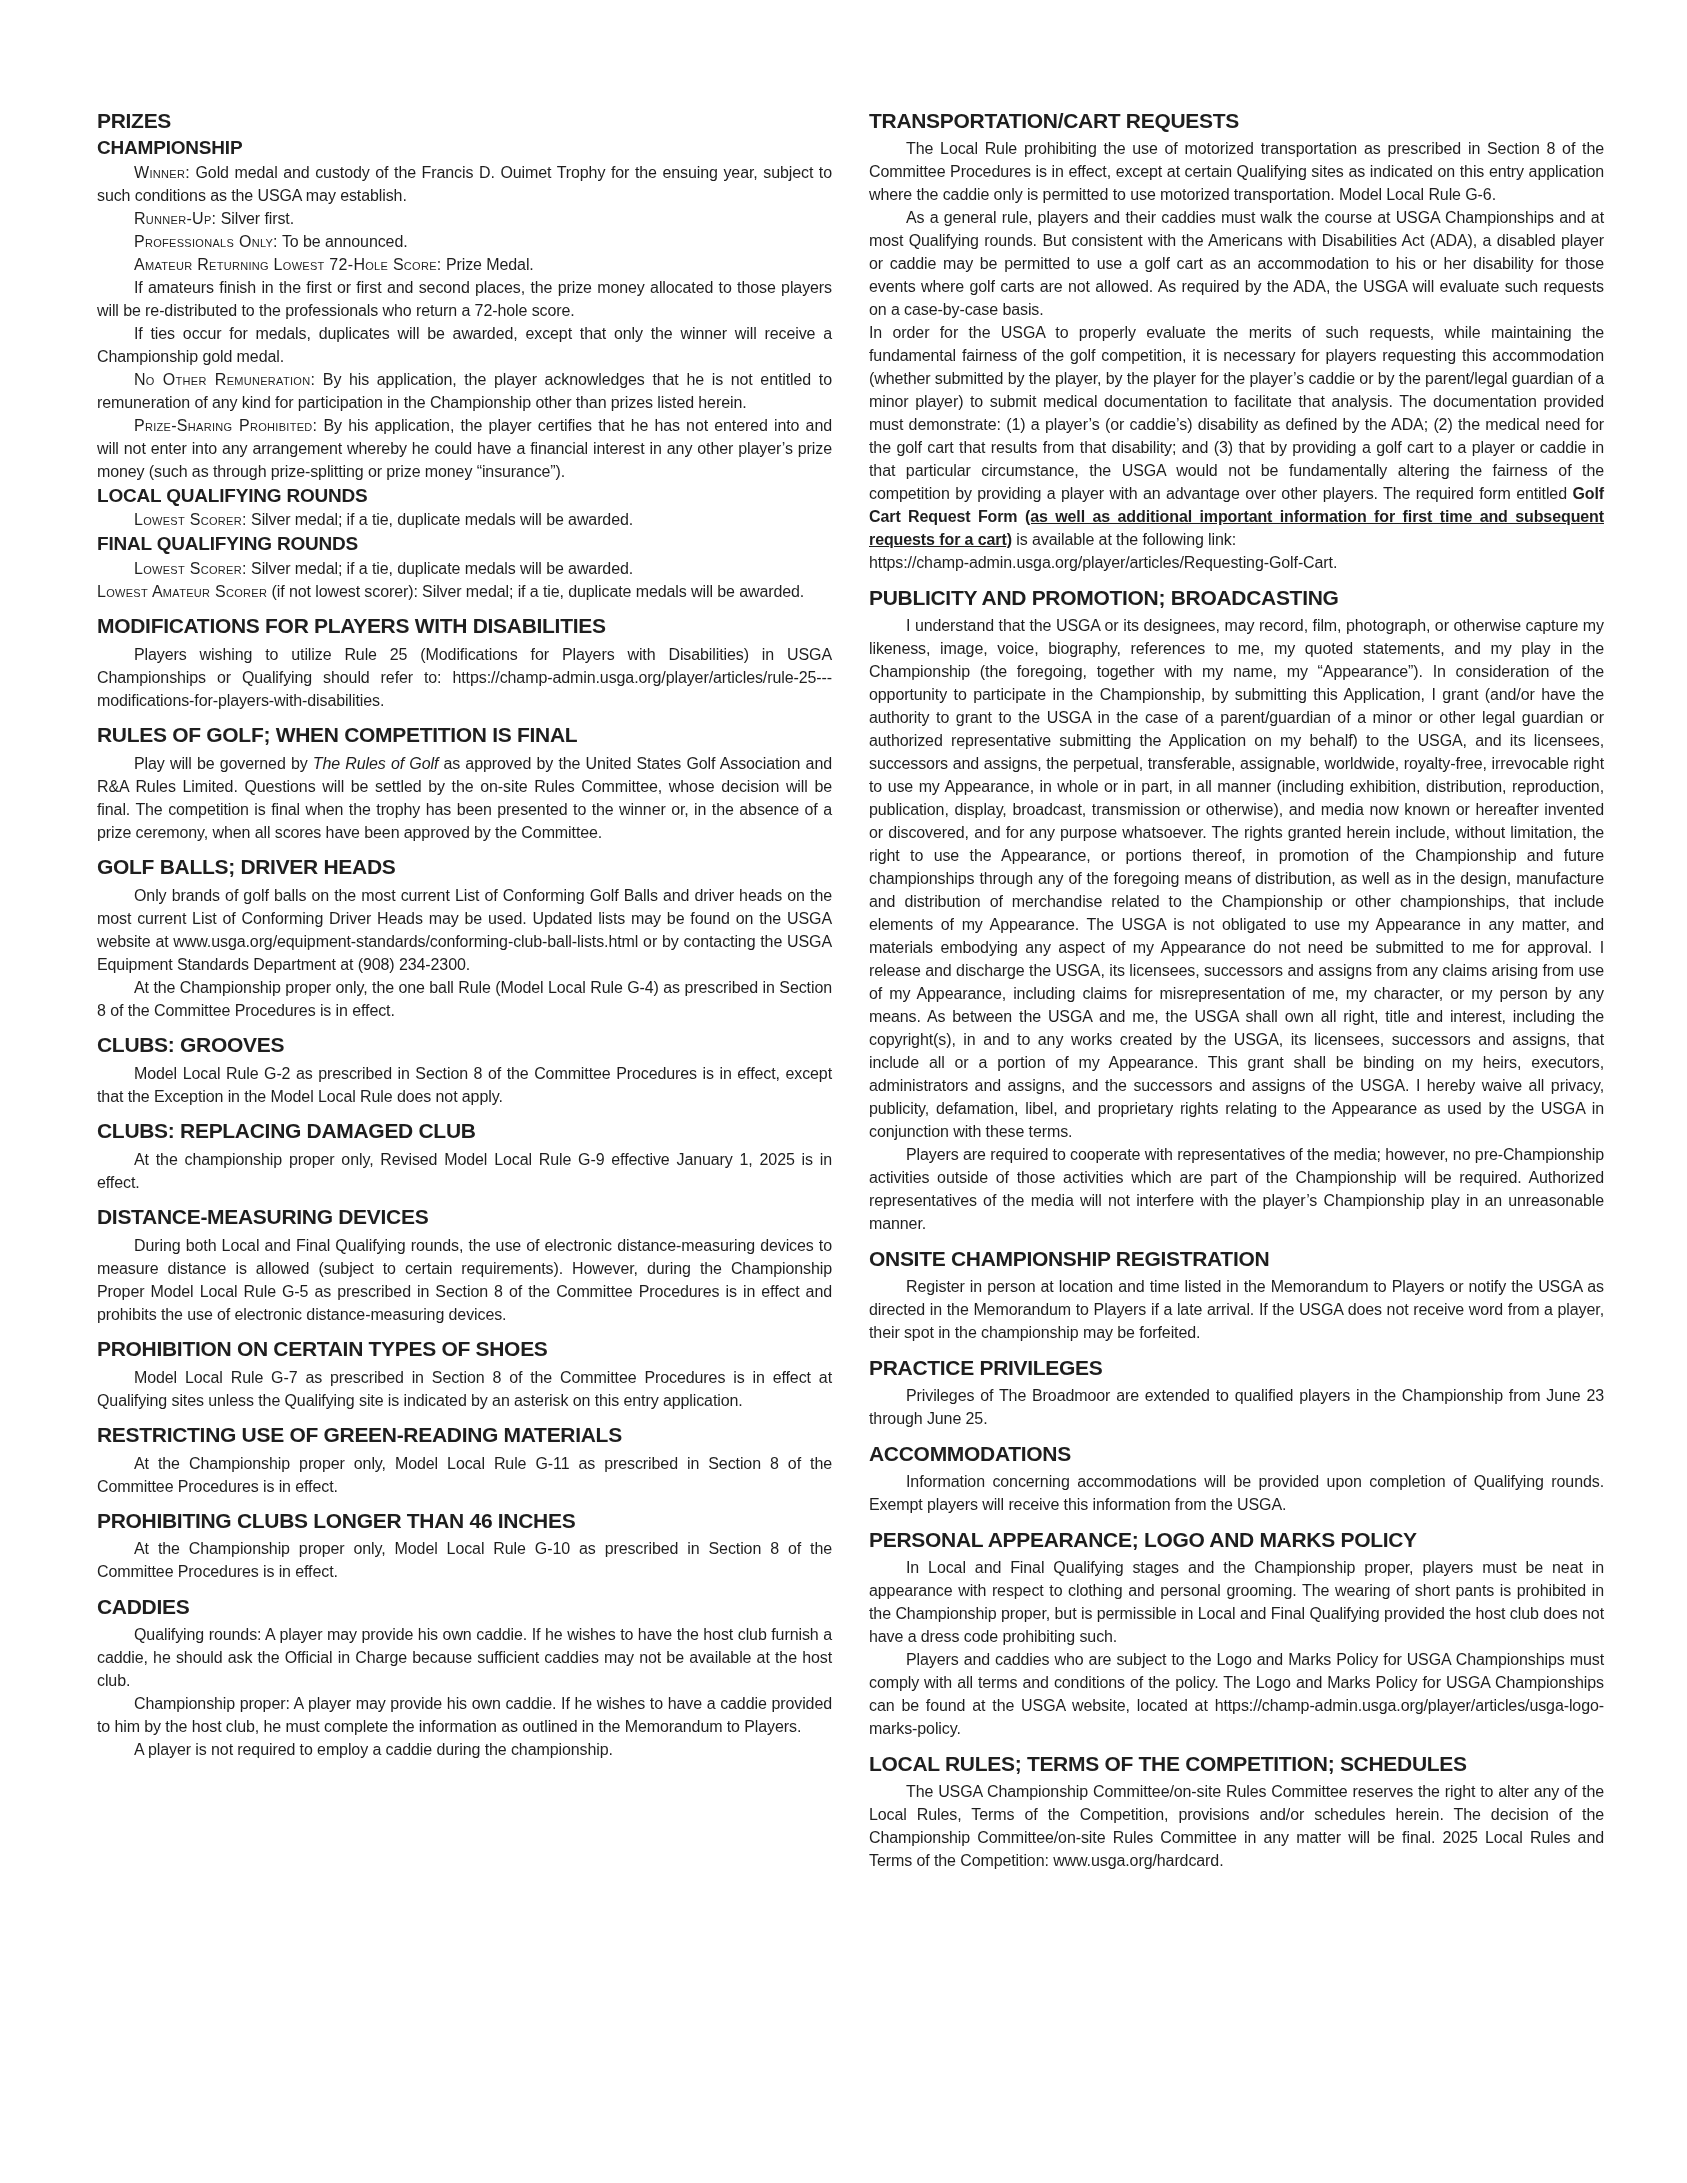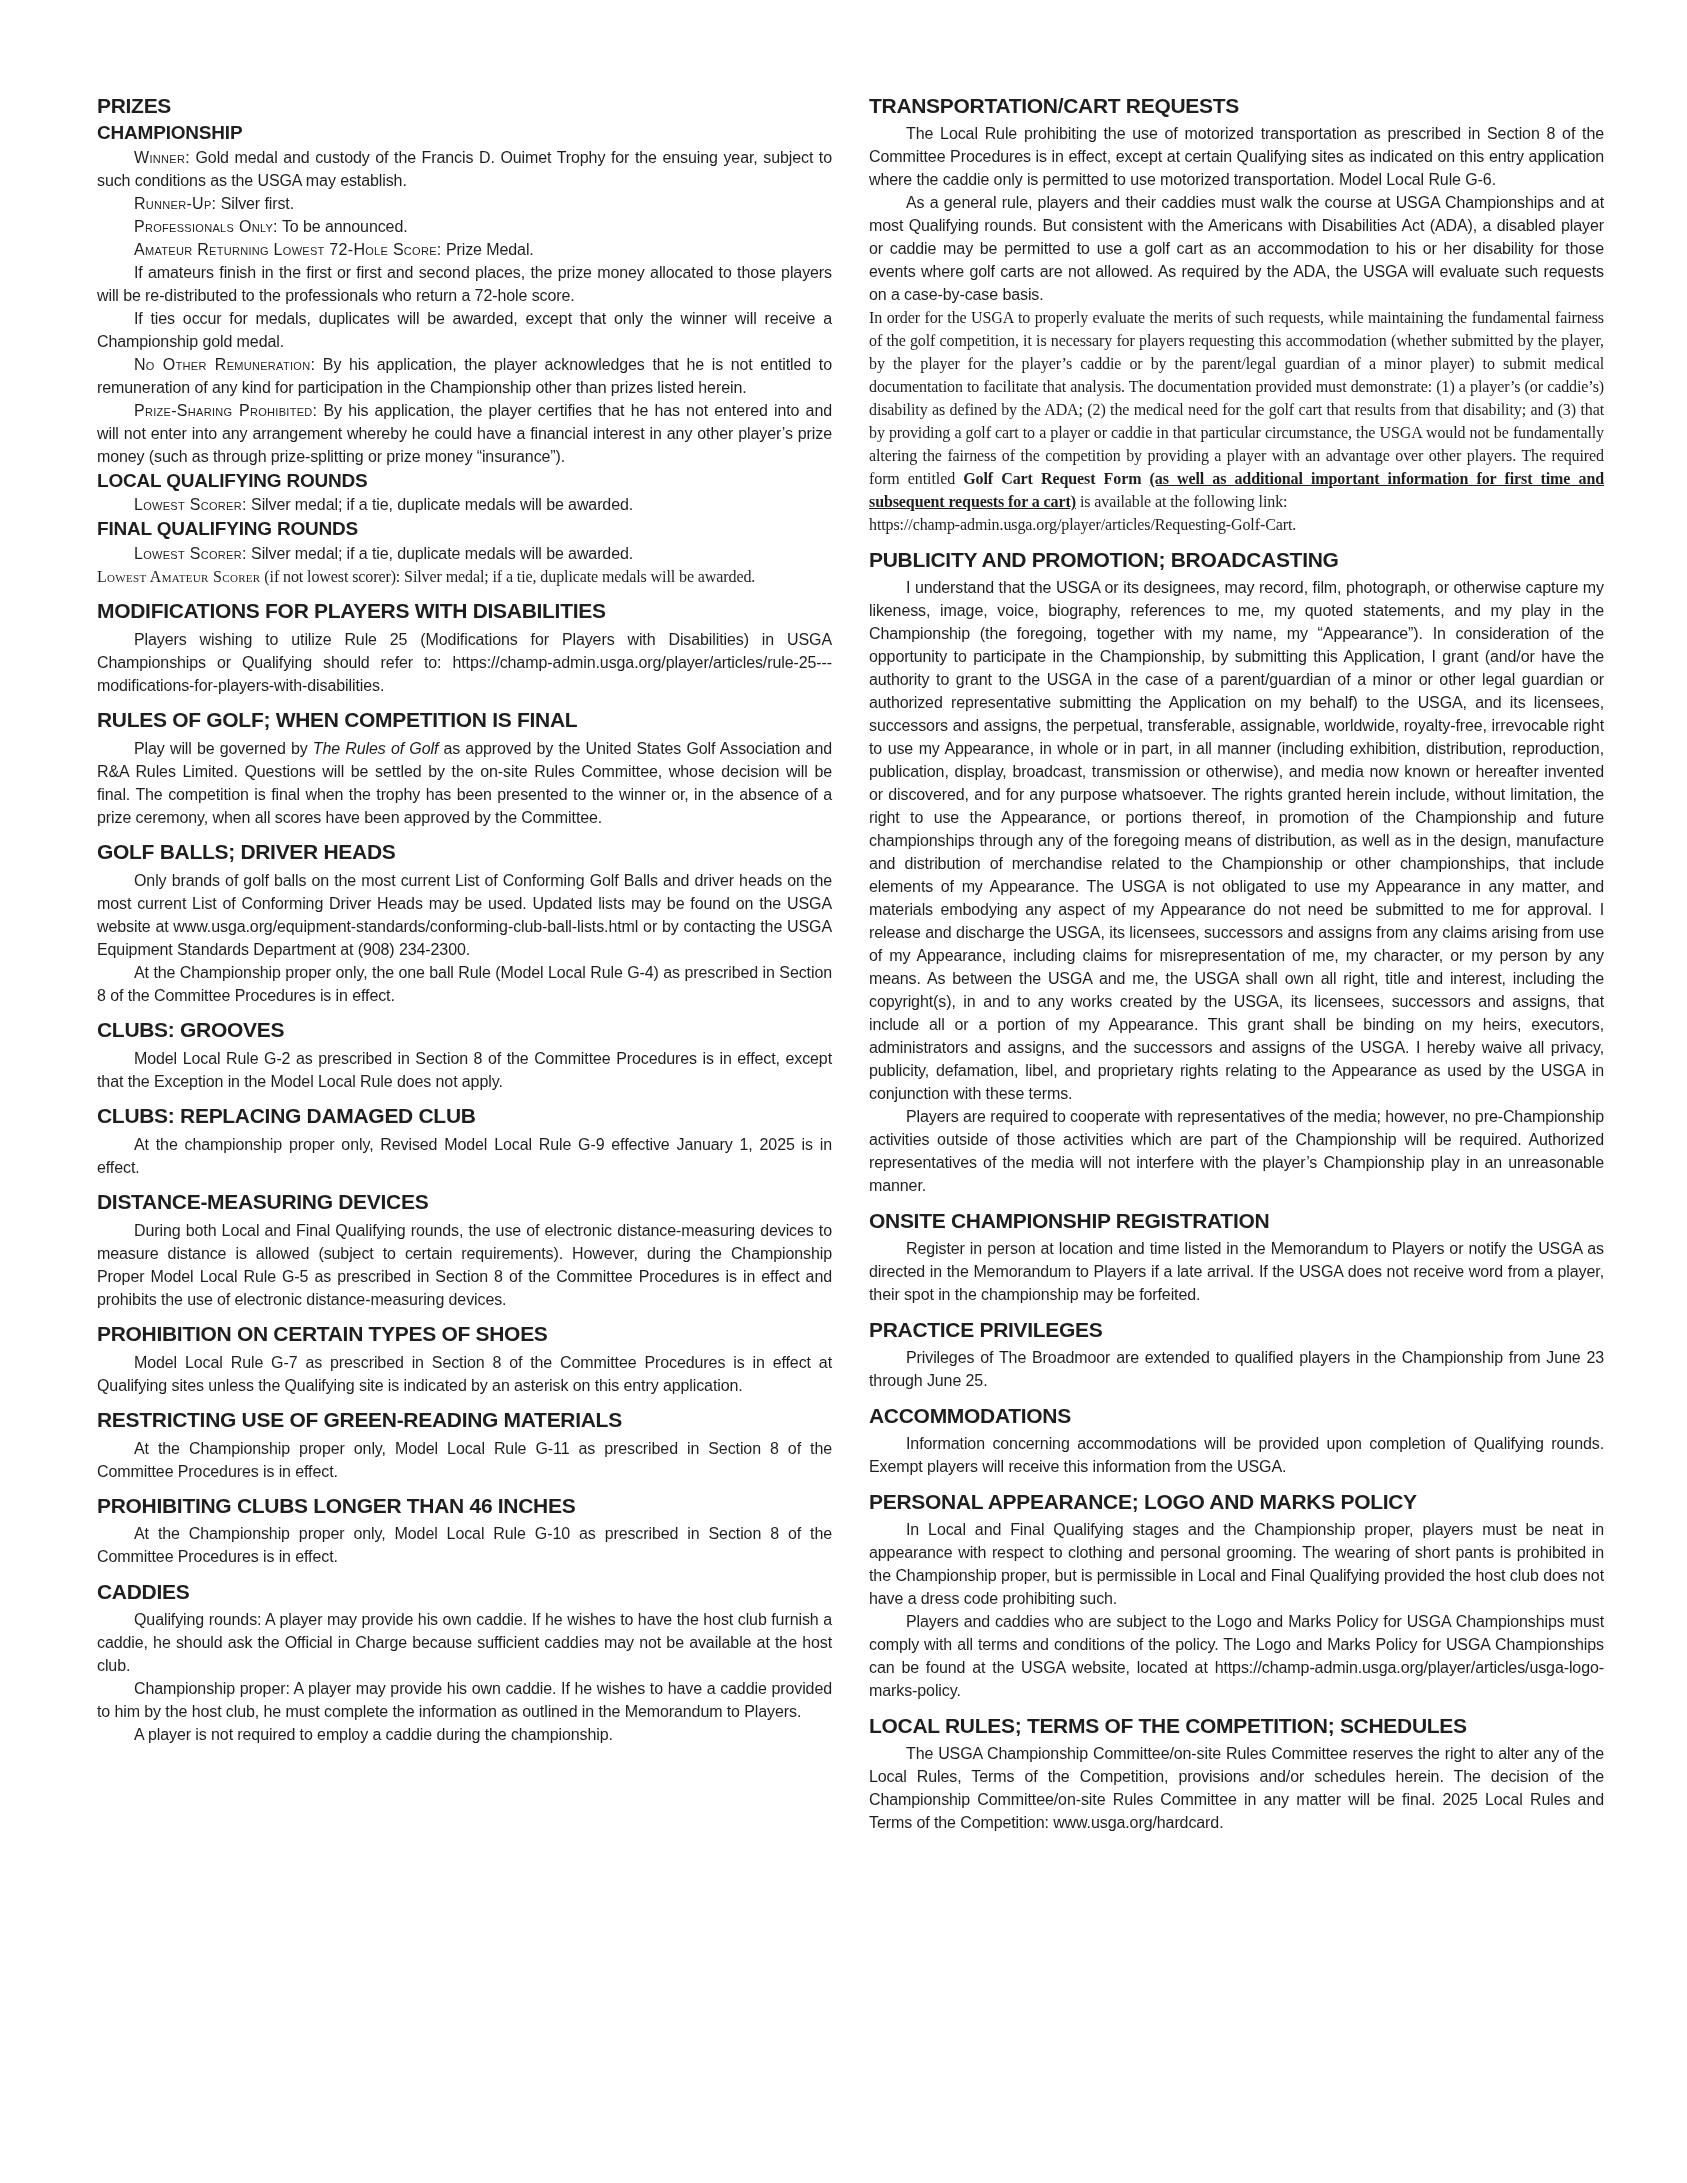--- a/index.html
+++ b/index.html
@@ -18,30 +18,30 @@
   .page {
     display: flex;
     gap: 37px;
     padding: 94px 84px 0 97px;
     box-sizing: border-box;
   }
   .col {
     width: 735px;
     flex: 0 0 735px;
   }
-  .col > :first-child { margin-top: 0; }
+  .col > :first-child { margin-top: 15px; }
   .col p {
     margin: 0;
     font-size: 16px;
     line-height: 23px;
     text-align: justify;
     letter-spacing: -0.1px;
   }
   p.ind { text-indent: 37px; }
-  p.noind { text-indent: 0; font-family: Liberation Serif, serif; }
+  p.noind { text-indent: 0; }
   .sh {
     font-size: 21px;
     font-weight: 700;
     letter-spacing: -0.3px;
     margin: 11.8px 0 4.2px 0;
     text-align: left;
   }
   .ch {
     font-size: 19px;
     font-weight: 700;

